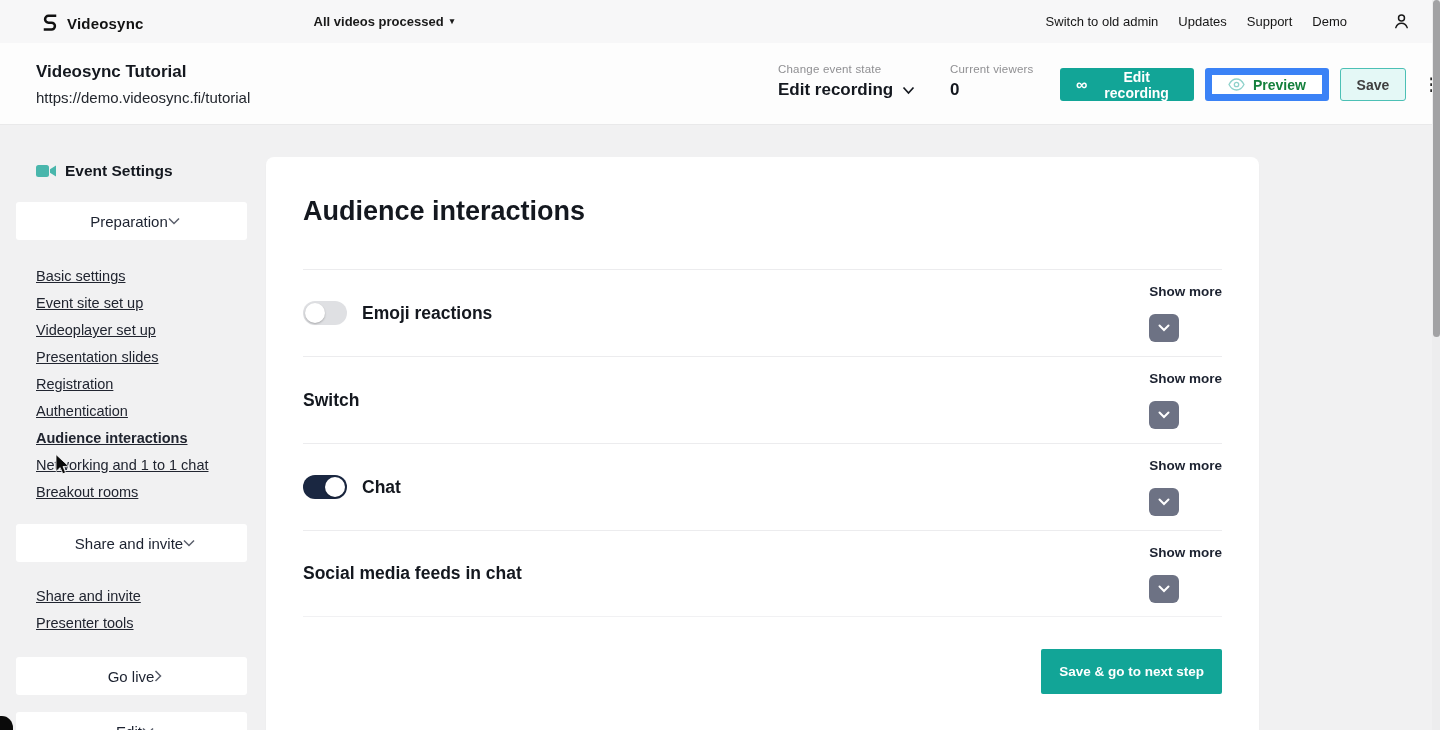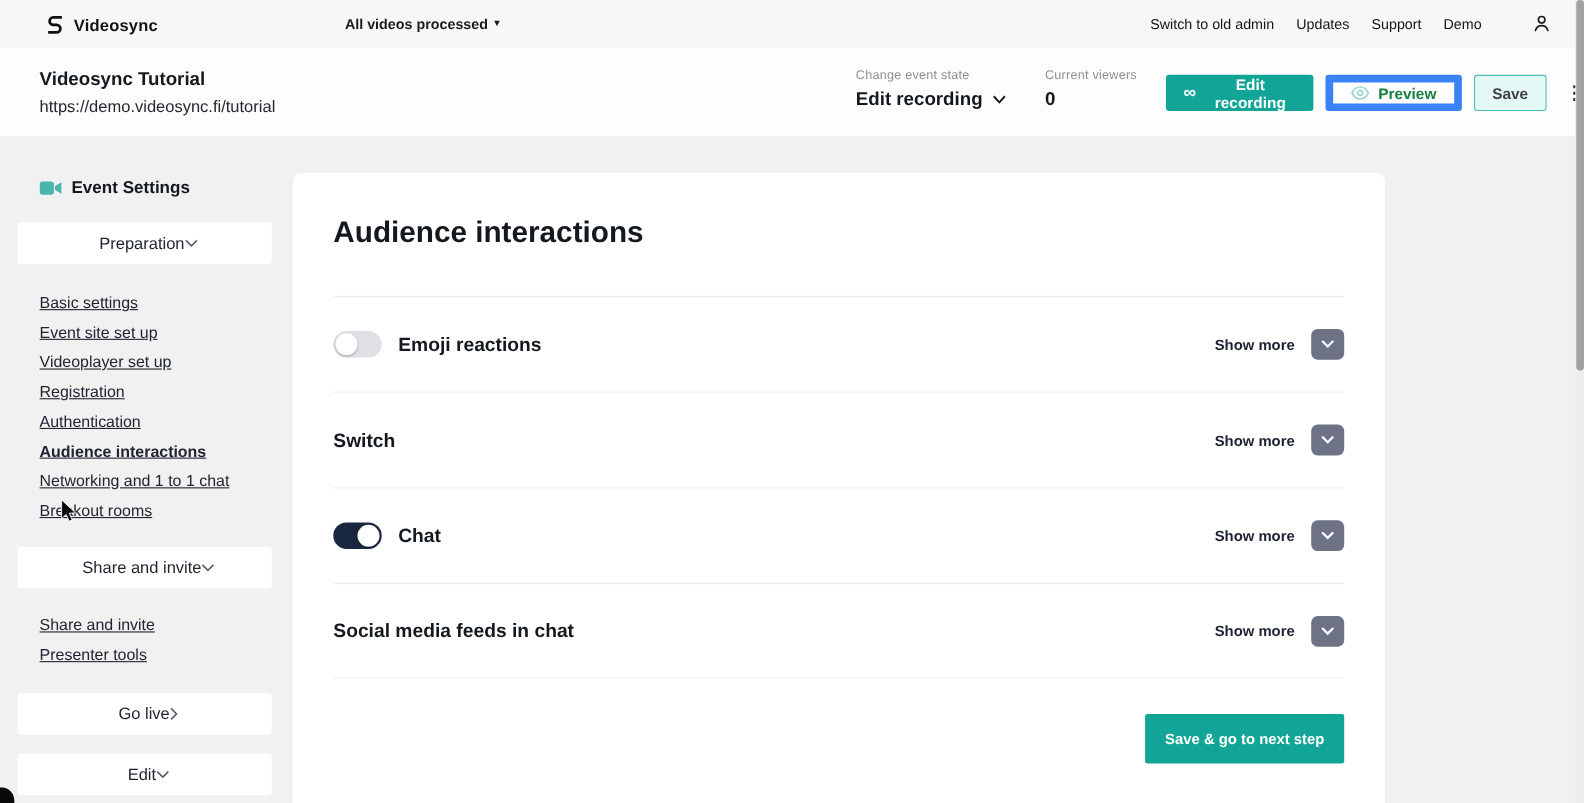--- a/index.html
+++ b/index.html
@@ -79,21 +79,21 @@
     padding:0 37px;
   }
   .card-title { padding-top:39px; font-size:27px; font-weight:bold; color:#14181f; line-height:30px; }
   .title-gap { height:43px; }
   .feature-row {
     height:87px; border-top:1px solid #ececee;
     display:flex; align-items:center;
   }
   .feature-row.last { border-bottom:1px solid #f1f1f3; }
   .feature-label { font-size:17.5px; font-weight:bold; color:#14181f; }
-  .row-right { margin-left:auto; display:flex; align-items:center; gap:15px; }
+  .row-right { margin-left:auto; display:flex; gap:15px;flex-direction:column; }
   .show-more-label { font-size:13.5px; font-weight:600; color:#1c2230; cursor:pointer; }
   .expand-btn {
     width:30px; height:28px; border-radius:6px; background:#6d7284; border:none;
     display:flex; align-items:center; justify-content:center; cursor:pointer;
   }
 
   
   .toggle { width:44px; height:24px; border-radius:12px; position:relative; margin-right:15px; cursor:pointer; flex:0 0 auto; }
   .toggle .knob { position:absolute; top:2px; width:20px; height:20px; border-radius:50%; background:#fff; box-shadow:0 1px 2px rgba(0,0,0,.25); }
   .toggle.off { background:#dfe0e3; }
@@ -200,20 +200,21 @@
       <span class="sb-box-label">Preparation</span>
       <svg class="chev" width="12" height="8" viewBox="0 0 12 8" fill="none">
           <path d="M1 1.5 L6 6.5 L11 1.5" stroke="#5a5f6b" stroke-width="1.5"></path>
         </svg>
     </div>
 
     <ul class="sb-list">
       <li class="sb-item">Basic settings</li>
       <li class="sb-item">Event site set up</li>
       <li class="sb-item">Videoplayer set up</li>
+      <li class="sb-item">Presentation slides</li>
       <li class="sb-item">Registration</li>
       <li class="sb-item">Authentication</li>
       <li class="sb-item active">Audience interactions</li>
       <li class="sb-item">Networking and 1 to 1 chat</li>
       <li class="sb-item">Breakout rooms</li>
     </ul>
 
     <div class="sb-box share">
       <span class="sb-box-label">Share and invite</span>
       <svg class="chev" width="12" height="8" viewBox="0 0 12 8" fill="none">

